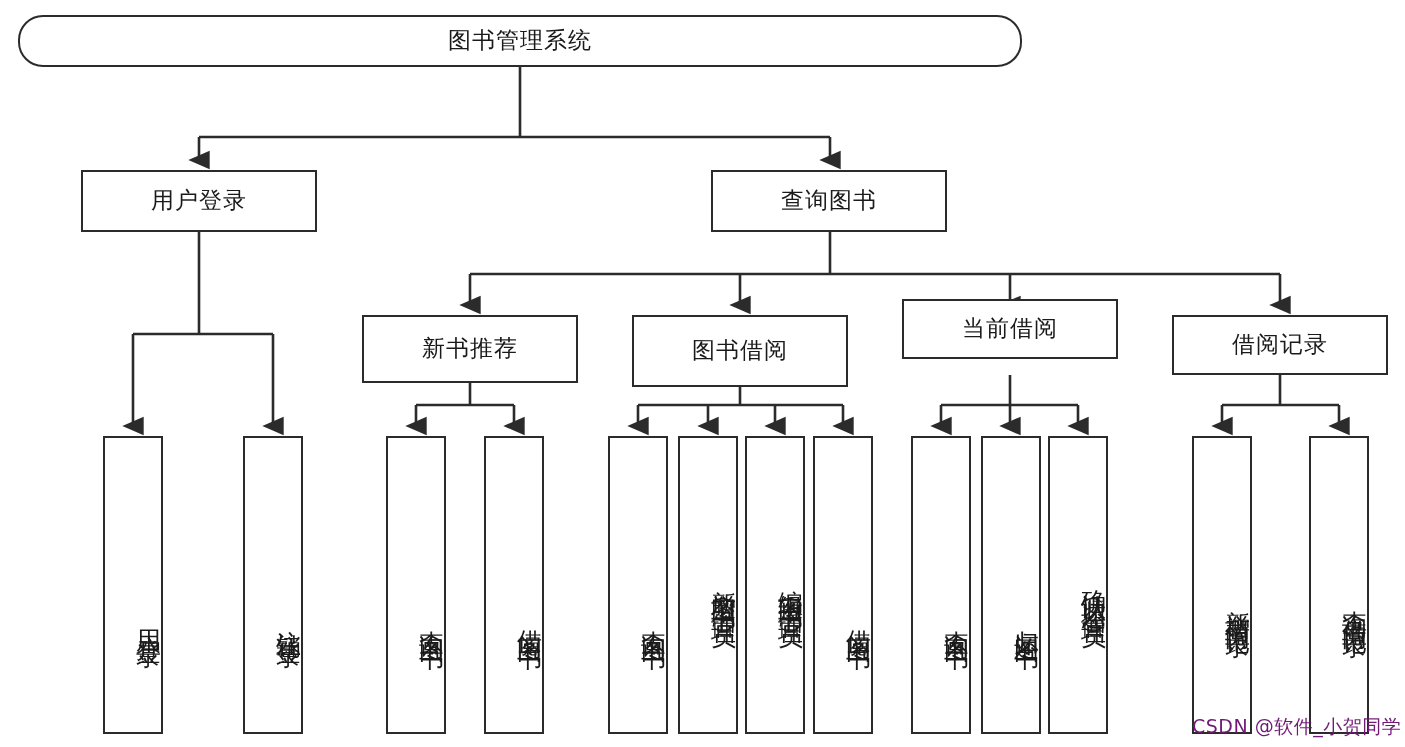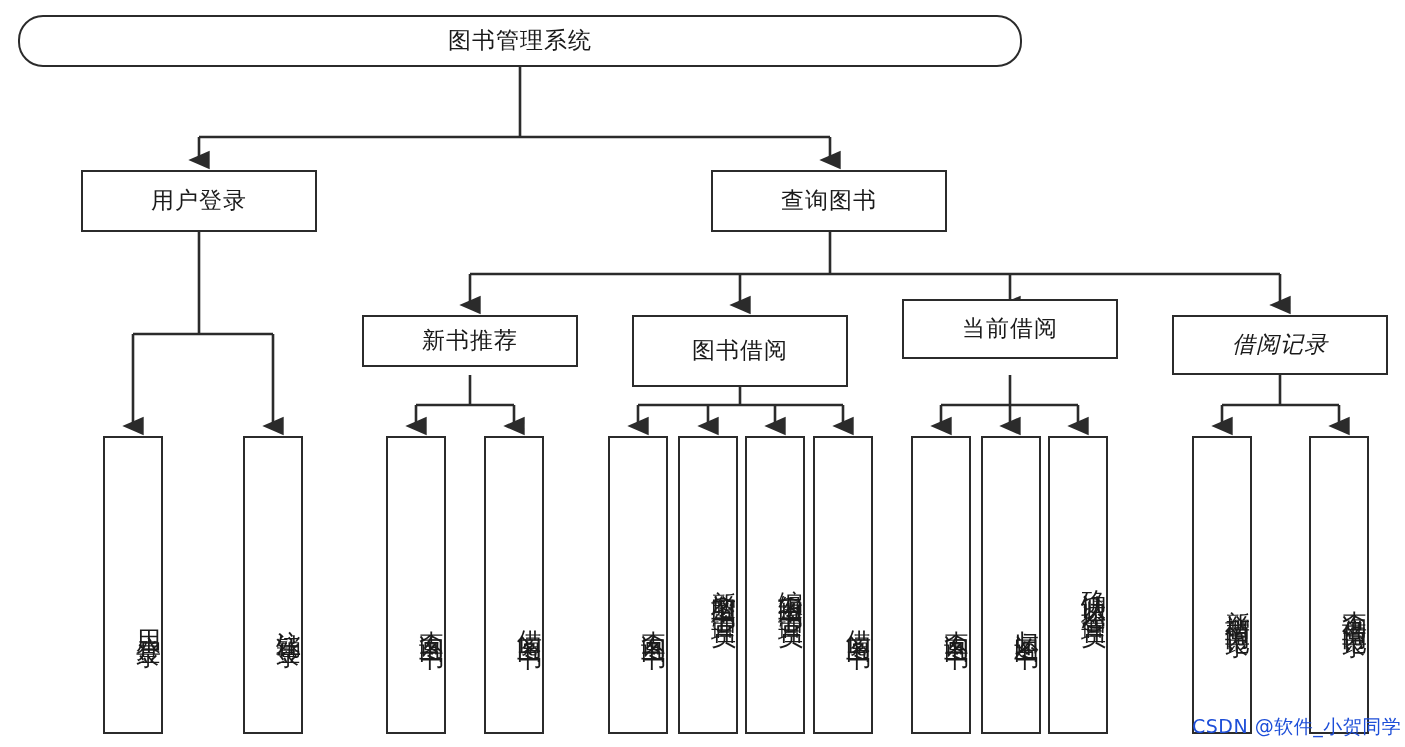--- a/index.html
+++ b/index.html
@@ -54,21 +54,21 @@
     align-items: flex-start;
     justify-content: center;
     padding-top: 4px;
   }
   .node.vertical.pad-top-big { padding-top: 70px; }
   .node.vertical.pad-top-mid { padding-top: 40px; }
   .node.vertical.pad-top-sm  { padding-top: 14px; }
   .watermark {
     position: absolute;
     font-size: 19px;
-    color: #1d4ed8;
+    color: #701a75;
     white-space: nowrap;
     letter-spacing: 0.5px;
     pointer-events: none;
   }
 </style>
 </head>
 <body>
 
 <div id="diagram-root">
 
@@ -122,27 +122,27 @@
       <path d="M1339,405 L1339,426" marker-end="url(#arrowhead)"></path>
     </g>
   </svg>
 
   <div class="node horizontal root" style="left:18px; top:15px; width:1004px; height:52px;border-radius:25px;">图书管理系统</div>
 
   <div class="node horizontal" style="left:81px; top:170px; width:236px; height:62px;">用户登录</div>
 
   <div class="node horizontal" style="left:711px; top:170px; width:236px; height:62px;">查询图书</div>
 
-  <div class="node horizontal" style="left:362px; top:315px; width:216px; height:52px;">新书推荐</div>
+  <div class="node horizontal" style="left:362px; top:315px; width:216px; height:68px;">新书推荐</div>
 
   <div class="node horizontal" style="left:632px; top:315px; width:216px; height:72px;">图书借阅</div>
 
   <div class="node horizontal" style="left:902px; top:299px; width:216px; height:60px;">当前借阅</div>
 
-  <div class="node horizontal" style="left:1172px; top:315px; width:216px; height:60px;font-style:italic;">借阅记录</div>
+  <div class="node horizontal" style="left:1172px; top:315px; width:216px; height:60px;">借阅记录</div>
 
   <div class="node vertical pad-top-big" style="left:103px; top:436px; width:60px; height:298px;">用户登录</div>
 
   <div class="node vertical pad-top-big" style="left:243px; top:436px; width:60px; height:298px;">注销登录</div>
 
   <div class="node vertical pad-top-big" style="left:386px; top:436px; width:60px; height:298px;">查询图书</div>
 
   <div class="node vertical pad-top-big" style="left:484px; top:436px; width:60px; height:298px;">借阅图书</div>
 
   <div class="node vertical pad-top-big" style="left:608px; top:436px; width:60px; height:298px;">查询图书</div>

